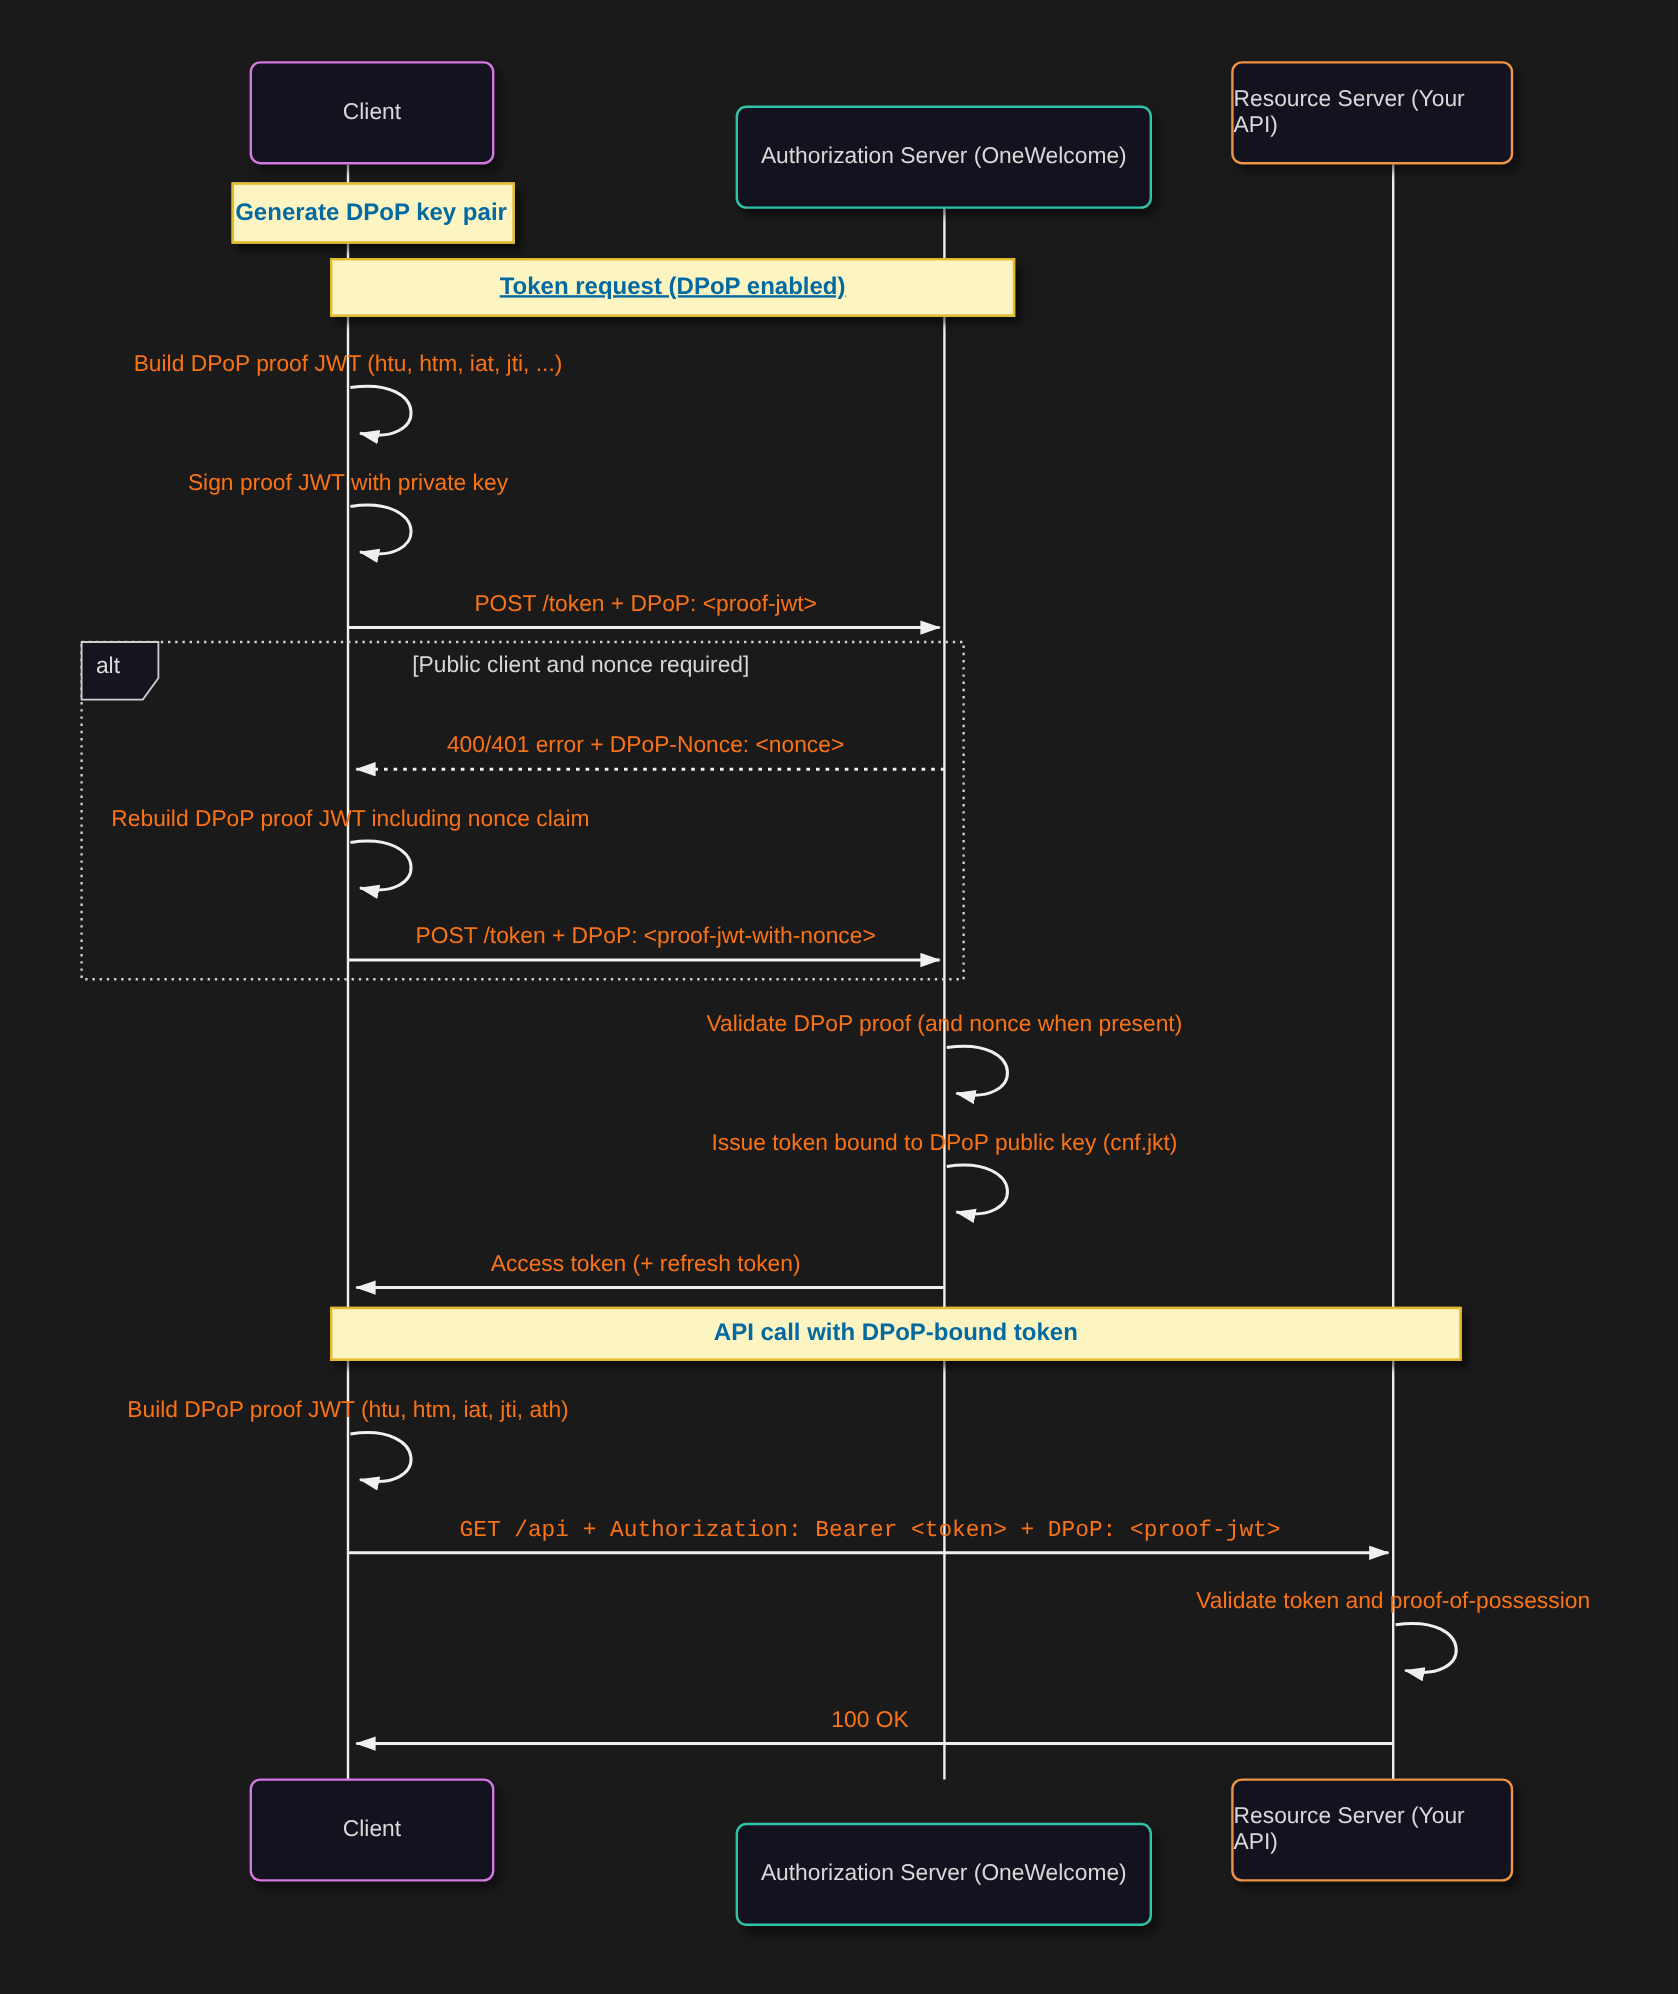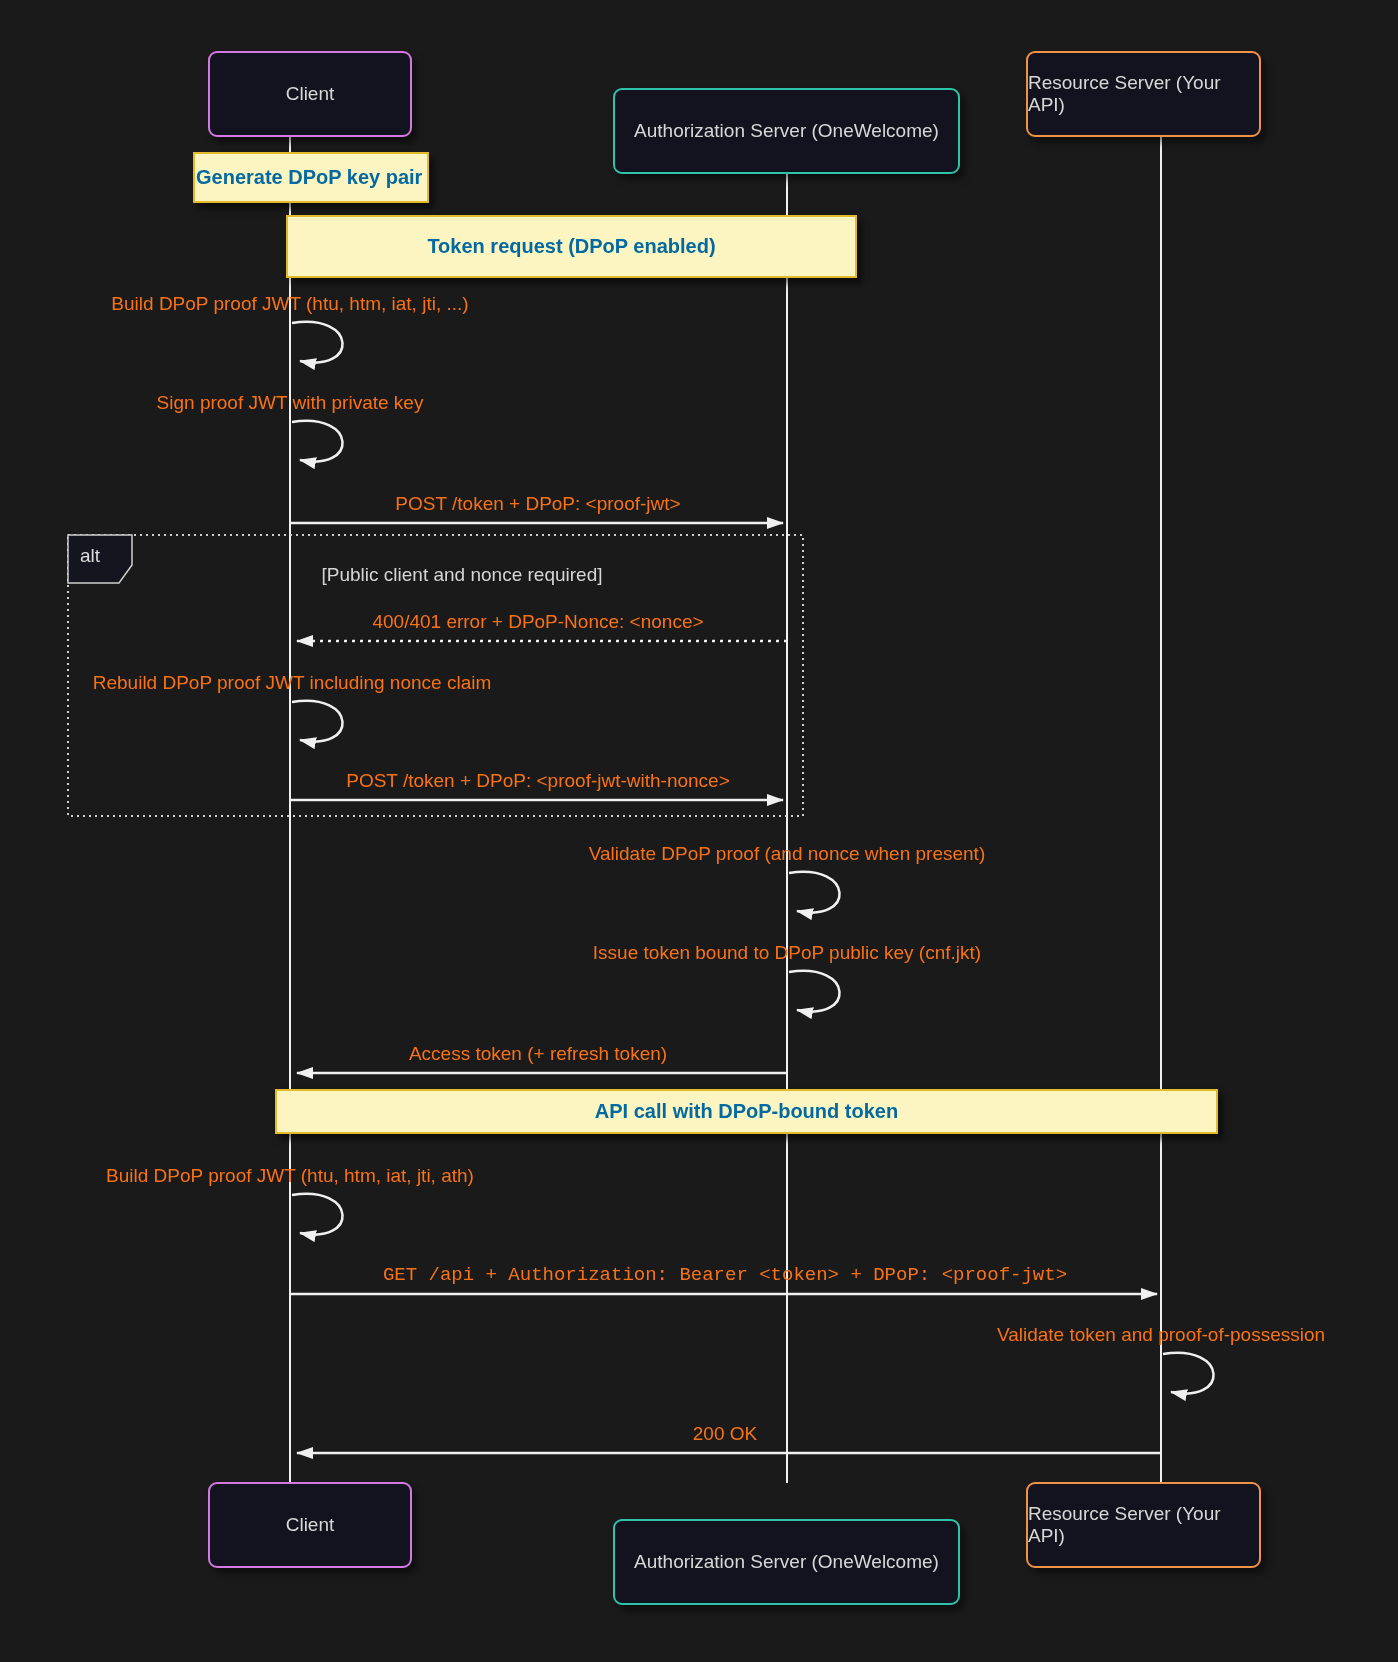--- a/index.html
+++ b/index.html
@@ -20,21 +20,21 @@
   .actor.resource{border:2.5px solid #ef9344;left:1026px;width:235px;}
   .actor.top{top:51px;}
   .actor.bottom{top:1482px;}
   .note,.banner{
     position:absolute;background:#fcf5c2;border:2.5px solid #e3bb2a;
     box-sizing:border-box;color:#0369a1;font-weight:bold;font-size:20px;
     display:flex;align-items:center;box-shadow:5px 6px 6px rgba(0,0,0,.5);margin-left:22px;
   }
   .note{left:171px;top:152px;width:236px;height:51px;overflow:hidden;white-space:nowrap;padding-left:1px;}
   .banner{justify-content:center;text-align:center;}
-  .banner.b1{left:264px;top:215px;width:571px;height:63px;}
+  .banner.b1{left:253px;top:215px;width:571px;height:49px;text-decoration:underline;}
   .banner.b2{left:253px;top:1089px;width:943px;height:45px;}
   .msg{
     position:absolute;transform:translateX(-50%);
     color:#f97316;font-size:19px;line-height:26px;white-space:nowrap;
   }
   .guard{
     position:absolute;transform:translateX(-50%);
     color:#d6d6d6;font-size:19px;line-height:26px;white-space:nowrap;
   }
   .alt-tag{
@@ -106,29 +106,29 @@
   </div>
   <div class="actor resource bottom">
     <span>Resource Server (Your API)</span>
   </div>
 
   <div class="note">Generate DPoP key pair</div>
   <div class="banner b1">Token request (DPoP enabled)</div>
   <div class="banner b2">API call with DPoP-bound token</div>
 
   <div class="alt-tag">alt</div>
-  <div class="guard" style="left:462px;top:542px;margin-top:20px;">[Public client and nonce required]</div>
+  <div class="guard" style="left:484px;top:542px;">[Public client and nonce required]</div>
 
   <div class="msg" style="left:290px;top:291px;">Build DPoP proof JWT (htu, htm, iat, jti, ...)</div>
   <div class="msg" style="left:290px;top:390px;">Sign proof JWT with private key</div>
   <div class="msg" style="left:538px;top:491px;">POST /token + DPoP: &lt;proof-jwt&gt;</div>
   <div class="msg" style="left:538px;top:609px;">400/401 error + DPoP-Nonce: &lt;nonce&gt;</div>
   <div class="msg" style="left:292px;top:670px;">Rebuild DPoP proof JWT including nonce claim</div>
   <div class="msg" style="left:538px;top:768px;">POST /token + DPoP: &lt;proof-jwt-with-nonce&gt;</div>
   <div class="msg" style="left:787px;top:841px;">Validate DPoP proof (and nonce when present)</div>
   <div class="msg" style="left:787px;top:940px;">Issue token bound to DPoP public key (cnf.jkt)</div>
   <div class="msg" style="left:538px;top:1041px;">Access token (+ refresh token)</div>
   <div class="msg" style="left:290px;top:1163px;">Build DPoP proof JWT (htu, htm, iat, jti, ath)</div>
   <div class="msg" style="left:725px;top:1262px;font-family:Liberation Mono, monospace;">GET /api + Authorization: Bearer &lt;token&gt; + DPoP: &lt;proof-jwt&gt;</div>
   <div class="msg" style="left:1161px;top:1322px;">Validate token and proof-of-possession</div>
-  <div class="msg" style="left:725px;top:1421px;">200 OK</div>
+  <div class="msg" style="left:725px;top:1421px;">100 OK</div>
 
 </div>
 
 </body></html>

